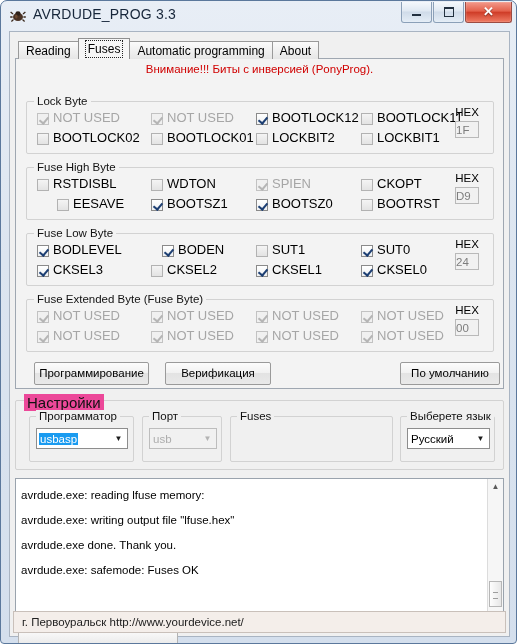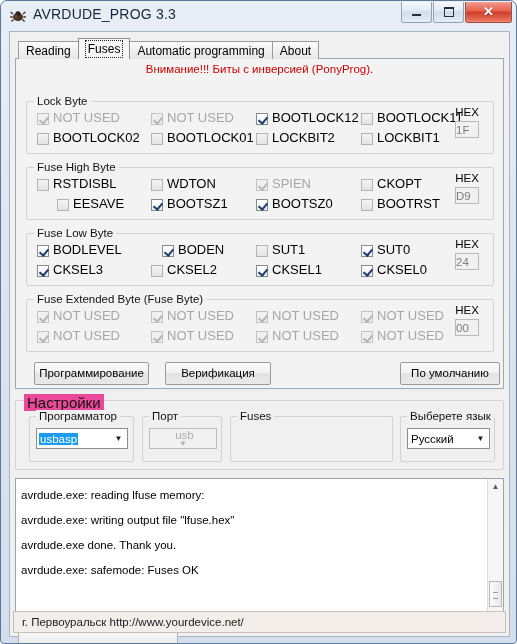--- a/index.html
+++ b/index.html
@@ -641,21 +641,21 @@
         <span class="legend">Программатор</span>
         <div class="combo" style="left:6px; top:11px; width:92px;">
           <span class="val sel">usbasp</span>
           <span style="flex:1"></span>
           <span class="arrow">▼</span>
         </div>
       </div>
 
       <div class="sgroup" style="left:126px; top:15px; width:80px; height:46px;">
         <span class="legend">Порт</span>
-        <div class="combo disabled" style="left:6px; top:11px; width:68px;flex-direction:column;">
+        <div class="combo disabled" style="left:6px; top:11px; width:68px;">
           <span class="val">usb</span>
           <span class="arrow">▼</span>
         </div>
       </div>
 
       <div class="sgroup" style="left:214px; top:15px; width:163px; height:46px;">
         <span class="legend">Fuses</span>
       </div>
 
       <div class="sgroup" style="left:384px; top:15px; width:95px; height:46px;">

